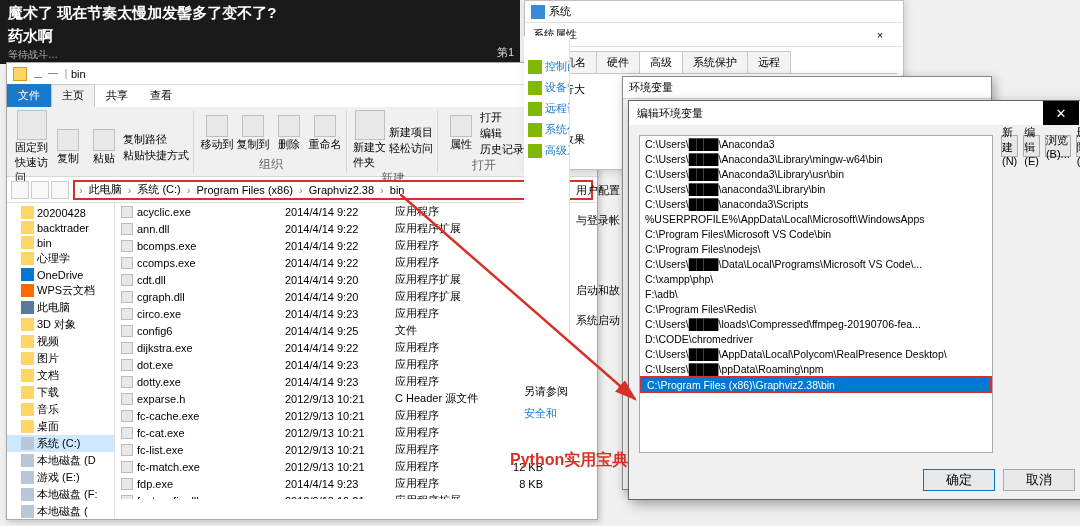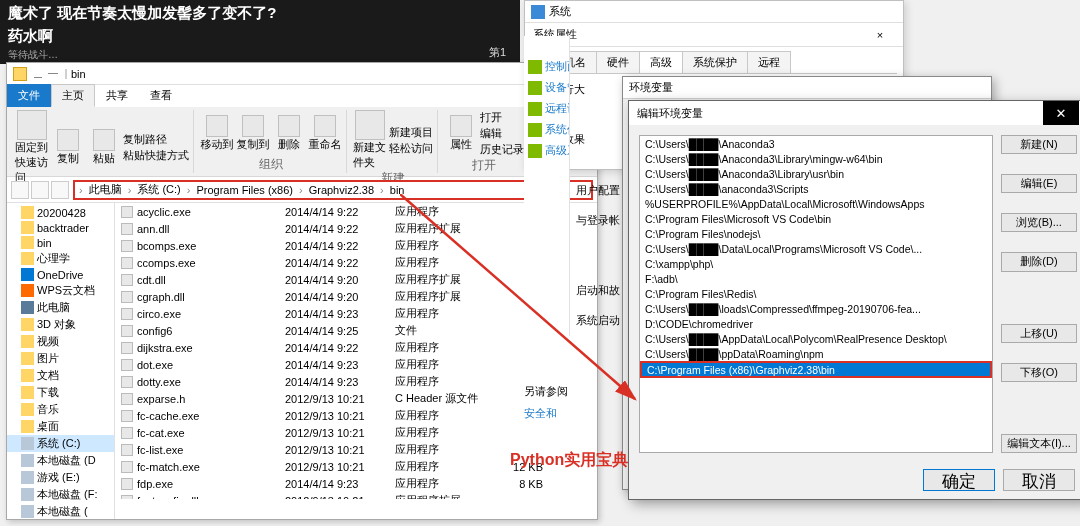--- a/index.html
+++ b/index.html
@@ -1,20 +1,20 @@
 <!DOCTYPE html>
 <html><head>
 <meta charset="utf-8">
 <style>
 *{box-sizing:border-box;margin:0;padding:0;font-family:"Microsoft YaHei","Segoe UI",sans-serif;font-size:11px;}
 body{background:#f0f0f0;width:1080px;height:526px;position:relative;overflow:hidden;}
 .bg-top{position:absolute;left:0;top:0;width:520px;height:64px;background:#1a1a1a;color:#fff;padding:4px 8px;}
 .bg-top .l1{font-size:15px;font-weight:bold;}
 .bg-top .l2{font-size:15px;font-weight:bold;margin-top:4px;}
-.bg-top .tag{position:absolute;right:14px;bottom:4px;font-size:11px;color:#ddd;}
+.bg-top .tag{position:absolute;right:6px;bottom:4px;font-size:11px;color:#ddd;}
 .explorer{position:absolute;left:6px;top:62px;width:592px;height:458px;background:#fff;border:1px solid #a8a8a8;box-shadow:2px 2px 6px rgba(0,0,0,.2);}
 .ex-title{height:22px;background:#fff;border-bottom:1px solid #e0e0e0;display:flex;align-items:center;padding:0 6px;}
 .ex-title .folder-icon{width:14px;height:14px;background:#ffd666;border:1px solid #d4a017;margin-right:4px;}
 .ex-title span{font-size:11px;}
 .ex-tabs{height:22px;display:flex;align-items:flex-end;background:#fff;}
 .ex-tab{padding:3px 10px;border:1px solid transparent;font-size:11px;cursor:pointer;}
 .ex-tab.file{background:#1979ca;color:#fff;}
 .ex-tab.active{border:1px solid #c8c8c8;border-bottom:1px solid #f0f0f0;background:#f0f0f0;}
 .ribbon{height:70px;background:#f0f0f0;border-bottom:1px solid #d8d8d8;display:flex;padding:3px 4px;gap:2px;}
 .rgroup{display:flex;flex-direction:column;align-items:center;border-right:1px solid #d8d8d8;padding:0 4px;}
@@ -68,24 +68,24 @@
 .mid-lower .lk{color:#1979ca;cursor:pointer;}
 .env-dlg{position:absolute;left:622px;top:76px;width:370px;height:414px;background:#f0f0f0;border:1px solid #888;box-shadow:3px 3px 10px rgba(0,0,0,.3);}
 .env-title{height:22px;background:#fff;display:flex;align-items:center;padding:0 6px;border-bottom:1px solid #d0d0d0;font-size:11px;}
 .env-edit{position:absolute;left:628px;top:100px;width:460px;height:400px;background:#f0f0f0;border:1px solid #666;box-shadow:4px 4px 12px rgba(0,0,0,.35);z-index:10;}
 .ee-title{height:24px;background:#fff;display:flex;align-items:center;padding:0 8px;font-size:11px;}
 .ee-close{margin-left:auto;width:36px;height:24px;background:#000;color:#fff;display:flex;align-items:center;justify-content:center;cursor:pointer;font-size:13px;}
 .ee-body{padding:10px;display:flex;gap:8px;height:calc(100% - 60px);}
 .ee-list{flex:1;background:#fff;border:1px solid #aaa;overflow:hidden;}
 .ee-row{padding:1px 5px;font-size:10.5px;white-space:nowrap;overflow:hidden;cursor:pointer;height:15px;line-height:15px;}
 .ee-row.sel{background:#0078d4;color:#fff;border:2px solid #d93025;height:17px;line-height:13px;}
-.ee-btns{width:76px;display:flex;flex-direction:column;gap:20px;}
+.ee-btns{width:76px;display:flex;flex-direction:row;gap:5px;}
 .ee-btn{height:22px;border:1px solid #aaa;background:#e8e8e8;font-size:11px;cursor:pointer;display:flex;align-items:center;justify-content:center;}
 .ee-foot{height:34px;display:flex;justify-content:flex-end;align-items:center;gap:8px;padding:0 12px;}
-.ee-foot button{width:72px;height:22px;border:1px solid #aaa;background:#e8e8e8;cursor:pointer;font-size:17px;}
+.ee-foot button{width:72px;height:22px;border:1px solid #aaa;background:#e8e8e8;cursor:pointer;font-size:13px;}
 .ee-foot button.def{border:1px solid #0078d4;}
 .right-strip{position:absolute;right:0;top:140px;width:74px;font-size:11px;}
 .right-strip .btn{height:22px;border:1px solid #aaa;background:#e8e8e8;margin-bottom:6px;display:flex;align-items:center;justify-content:center;cursor:pointer;}
 .right-strip .txt{padding:2px 4px;color:#333;}
 .arrow{position:absolute;left:400px;top:194px;width:250px;height:220px;pointer-events:none;z-index:20;}
 .watermark{position:absolute;left:510px;top:450px;color:#d93025;font-size:16px;font-weight:bold;z-index:15;}
 </style>
 </head>
 <body>
 
@@ -457,20 +457,21 @@
 <div class="env-edit">
   <div class="ee-title">
     <span>编辑环境变量</span>
     <div class="ee-close">✕</div>
   </div>
   <div class="ee-body">
     <div class="ee-list" id="pathlist">
         <div class="ee-row">C:\Users\████\Anaconda3</div>
         <div class="ee-row">C:\Users\████\Anaconda3\Library\mingw-w64\bin</div>
         <div class="ee-row">C:\Users\████\Anaconda3\Library\usr\bin</div>
+        <div class="ee-row">C:\Users\████\anaconda3\Library\bin</div>
         <div class="ee-row">C:\Users\████\anaconda3\Scripts</div>
         <div class="ee-row">%USERPROFILE%\AppData\Local\Microsoft\WindowsApps</div>
         <div class="ee-row">C:\Program Files\Microsoft VS Code\bin</div>
         <div class="ee-row">C:\Program Files\nodejs\</div>
         <div class="ee-row">C:\Users\████\Data\Local\Programs\Microsoft VS Code\...</div>
         <div class="ee-row">C:\xampp\php\</div>
         <div class="ee-row">F:\adb\</div>
         <div class="ee-row">C:\Program Files\Redis\</div>
         <div class="ee-row">C:\Users\████\loads\Compressed\ffmpeg-20190706-fea...</div>
         <div class="ee-row">D:\CODE\chromedriver</div>

